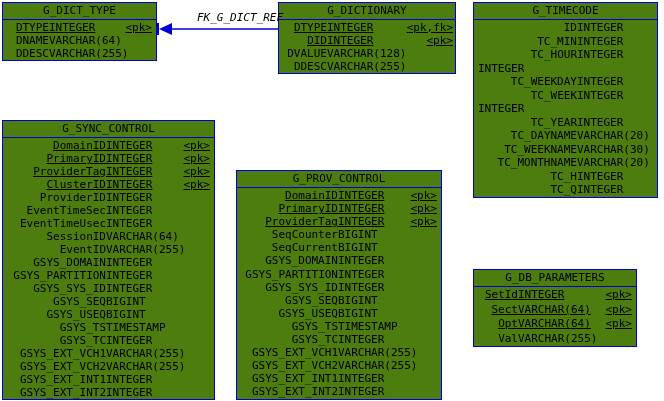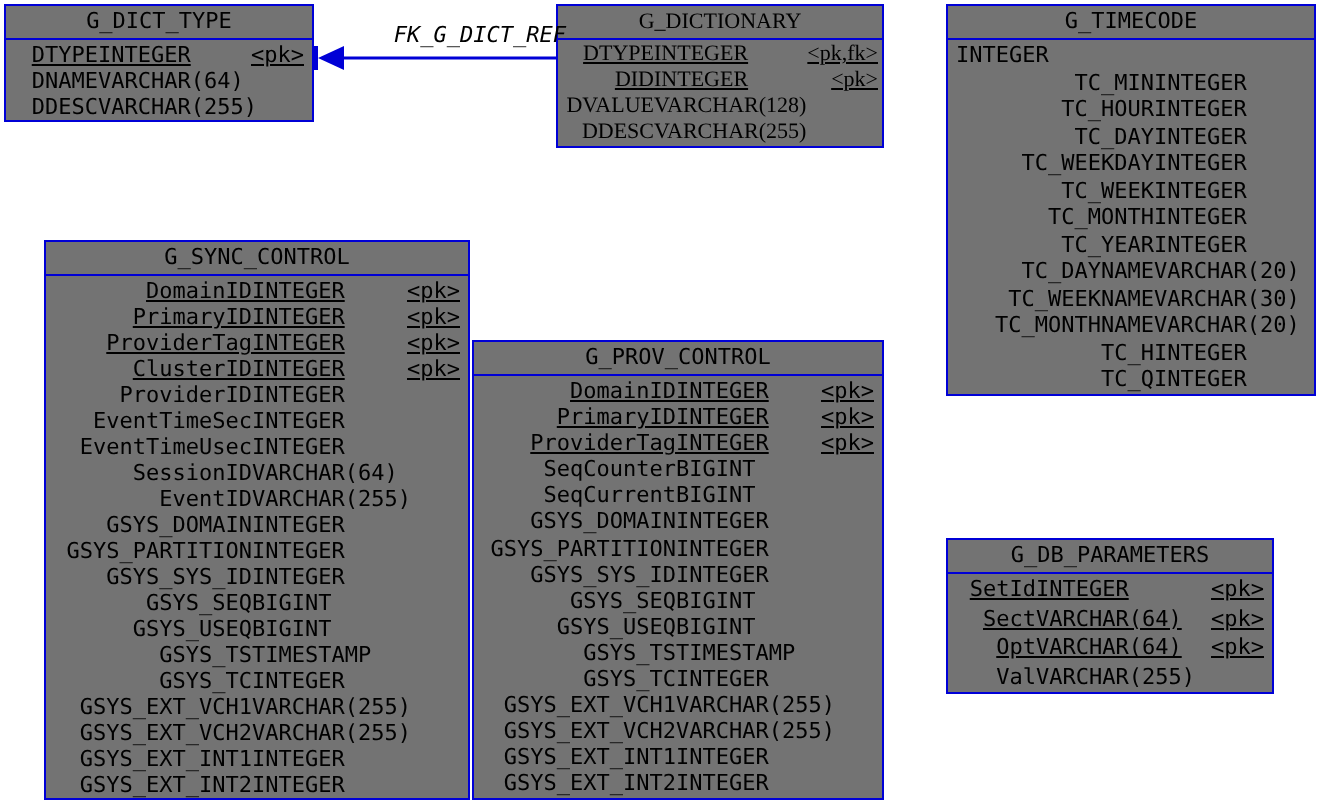--- a/index.html
+++ b/index.html
@@ -7,21 +7,21 @@
     position:relative;
     width:664px; height:401px;
     background:#ffffff;
     font-family:"DejaVu Sans Mono", monospace;
     font-size:11px;
     color:#000000;
     overflow:hidden;
   }
   .entity {
     position:absolute;
-    background:#737373;
+    background:#4d7c0f;
     border:1px solid #0000d6;
     box-sizing:border-box;
   }
   .entity-title {
     height:16px; line-height:16px;
     text-align:center;
     border-bottom:1px solid #0000d6;
     white-space:nowrap; overflow:hidden;
   }
   .rows { padding-top:1px; }
@@ -31,23 +31,23 @@
     padding:0 var(--px,4px);
     white-space:nowrap;
   }
   .row .n { flex:none; width:var(--nw,90px); overflow:hidden;text-align:right; }
   .row .t { flex:1 1 auto; overflow:hidden; }
   .row .k { flex:none; }
   .row.pk .n, .row.pk .t, .row.pk .k { text-decoration:underline; }
 
   
   #e0 { left:2px;   top:2px;   width:155px; --rh:13px;   --nw:42px; }
-  #e1 { left:278px; top:2px;   width:164px;font-family:Liberation Serif, serif; --rh:13px;   --nw:46px; --px:2px; }
+  #e1 { left:278px; top:2px;   width:178px; --rh:13px;   --nw:46px; --px:2px; }
   #e2 { left:473px; top:2px;   width:185px; --rh:13.5px; --nw:99px; }
-  #e3 { left:2px;   top:120px; width:213px;margin-left:20px; --rh:13px;   --nw:99px; }
+  #e3 { left:2px;   top:120px; width:213px; --rh:13px;   --nw:99px; }
   #e4 { left:236px; top:170px; width:206px; --rh:13.1px; --nw:97px; }
   #e5 { left:473px; top:269px; width:164px; --rh:14.5px; --nw:40px; }
 
   
   #fk-connector { position:absolute; left:156px; top:16px; width:124px; height:26px; }
   #fk-label {
     position:absolute; left:162px; top:11px; width:121px; height:13px;
     text-align:right; line-height:13px; white-space:nowrap;font-style:italic;
   }
 </style>
@@ -100,50 +100,49 @@
           <span class="t">VARCHAR(255)</span>
           <span class="k"></span>
         </div>
       </div>
   </div>
 
   <div id="e2" class="entity">
     <div class="entity-title">G_TIMECODE</div>
     <div class="rows">
         <div class="row">
+          <span class="n">ID</span>
           <span class="t">INTEGER</span>
           <span class="k"></span>
         </div>
         <div class="row">
           <span class="n">TC_MIN</span>
           <span class="t">INTEGER</span>
           <span class="k"></span>
         </div>
         <div class="row">
           <span class="n">TC_HOUR</span>
           <span class="t">INTEGER</span>
           <span class="k"></span>
         </div>
         <div class="row">
-          <span class="n">TC_DAY</span>
           <span class="t">INTEGER</span>
           <span class="k"></span>
         </div>
         <div class="row">
           <span class="n">TC_WEEKDAY</span>
           <span class="t">INTEGER</span>
           <span class="k"></span>
         </div>
         <div class="row">
           <span class="n">TC_WEEK</span>
           <span class="t">INTEGER</span>
           <span class="k"></span>
         </div>
         <div class="row">
-          <span class="n">TC_MONTH</span>
           <span class="t">INTEGER</span>
           <span class="k"></span>
         </div>
         <div class="row">
           <span class="n">TC_YEAR</span>
           <span class="t">INTEGER</span>
           <span class="k"></span>
         </div>
         <div class="row">
           <span class="n">TC_DAYNAME</span>

